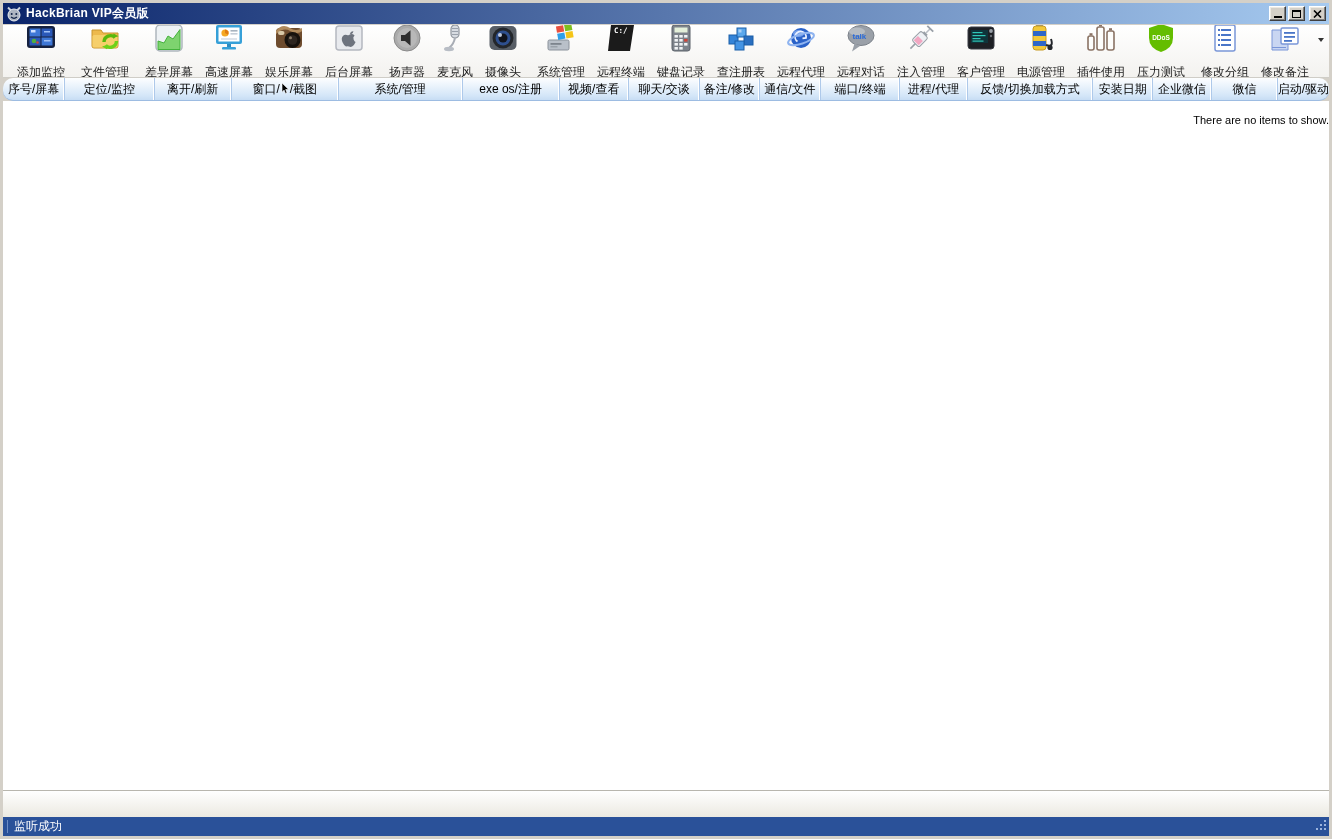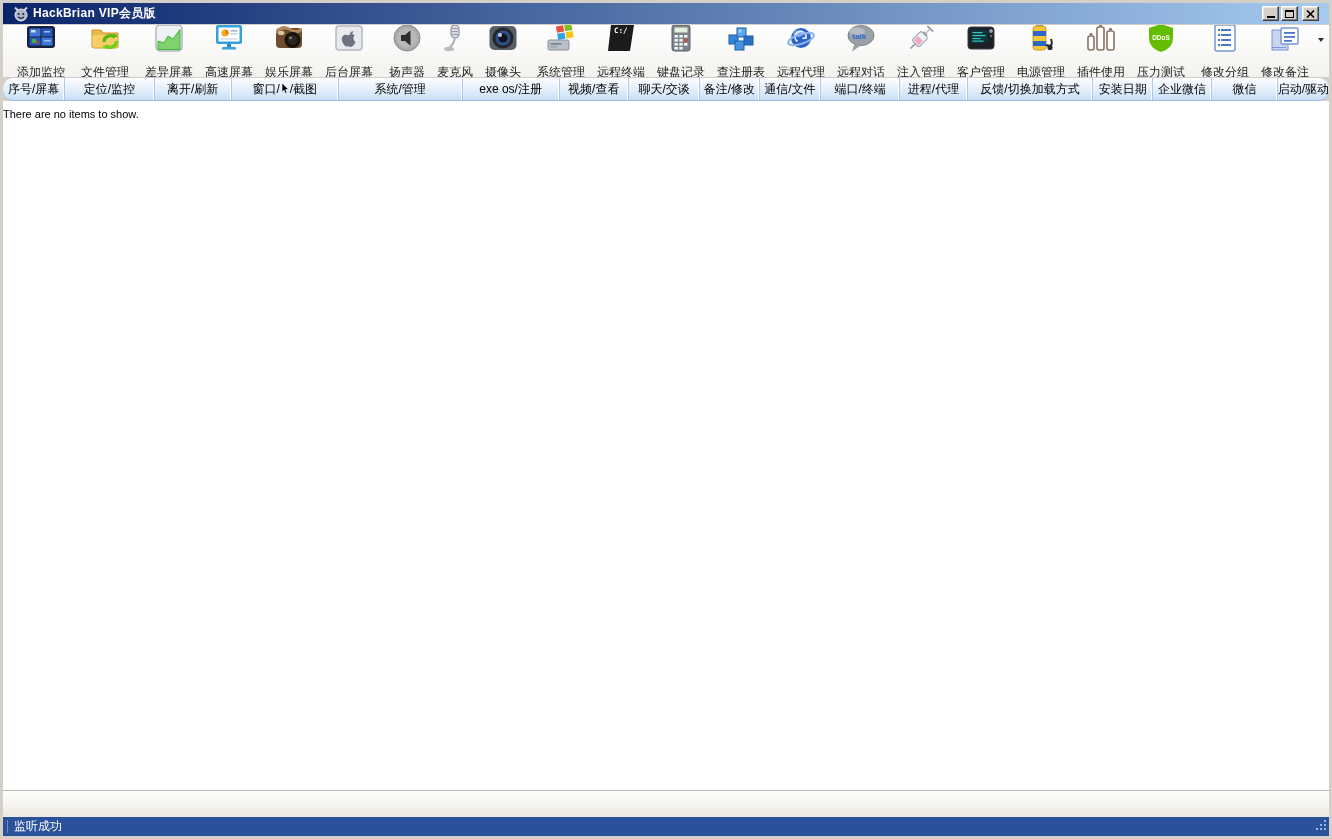--- a/index.html
+++ b/index.html
@@ -1,20 +1,20 @@
 <!DOCTYPE html>
 <html><head>
 <meta charset="utf-8">
 <style>
   * { margin:0; padding:0; box-sizing:border-box; }
   html,body { width:1332px; height:839px; font-family:"Liberation Sans","DejaVu Sans",sans-serif; }
   .window { width:1332px; height:839px; border:3px solid #d4d0c8; background:#d4d0c8; display:flex; flex-direction:column; }
 
   
-  .titlebar { height:21px; flex:0 0 21px; background:linear-gradient(to right,#0a246a,#a6caf0); display:flex; align-items:center; padding:0 10px; margin-bottom:1px; }
+  .titlebar { height:21px; flex:0 0 21px; background:linear-gradient(to right,#0a246a,#a6caf0); display:flex; align-items:center; padding:0 3px; margin-bottom:1px; }
   .titlebar .appicon { width:16px; height:16px; margin-right:4px; }
   .titlebar .title { color:#fff; font-weight:bold; font-size:12px; letter-spacing:.3px; white-space:nowrap; }
   .winbtns { margin-left:auto; display:flex; align-items:center; }
   .winbtn { width:17px; height:15px; background:#d4d0c8; border:1px solid; border-color:#fff #404040 #404040 #fff; box-shadow:inset -1px -1px 0 #808080,inset 1px 1px 0 #ece9e2; display:flex; align-items:center; justify-content:center; margin-left:2px; cursor:default; }
   .winbtn.close { margin-left:4px; }
   .g-min { width:8px; height:2px; background:#000; margin-top:7px; }
   .g-max { width:9px; height:8px; border:1px solid #000; border-top-width:2px; }
 
   
   .toolbar { flex:0 0 53px; background:linear-gradient(#ffffff,#f3f2ef); border-bottom:1px solid #cfcdc7; display:flex; align-items:center; padding:0 3px; overflow:hidden; }
@@ -27,21 +27,21 @@
   .toverflow .tri { width:0; height:0; border-top:4px solid #333; border-left:3.5px solid transparent; border-right:3.5px solid transparent; }
 
   
   .colheader { flex:0 0 23px; display:flex; background:linear-gradient(#fdfeff,#d4e6f8 80%,#c7ddf4); border-bottom:1px solid #9dbce2; font-size:12px; color:#000;border-radius:10px; }
   .hcell { height:100%; display:flex; align-items:center; justify-content:center; border-right:1px solid #aec9ea; box-shadow:inset -1px 0 0 #ffffff; white-space:nowrap; cursor:default; }
   .hcell:last-child { flex:1; border-right:none; box-shadow:none; }
   .hcell .cursor-glyph { margin:0 1px; }
 
   
   .listarea { flex:1 1 auto; background:#fff; overflow:hidden; }
-  .empty-text { text-align:left; padding-top:7px; font-size:11px; color:#000; }
+  .empty-text { text-align:right; padding-top:13px; font-size:11px; color:#000; }
 
   
   .groupstrip { flex:0 0 25px; background:linear-gradient(#fbfaf6,#d9d6c9); border-top:1px solid #99978f; display:flex; align-items:flex-start; padding-left:6px; }
   .sheet-outer { position:relative; height:22px; margin-top:-1px; min-width:72px; clip-path:polygon(0 0,100% 0,calc(100% - 9px) 100%,9px 100%); background:#8e8c84; }
   .sheet-inner { position:absolute; inset:0; clip-path:polygon(2px 0,calc(100% - 2px) 0,calc(100% - 10px) calc(100% - 1.5px),10px calc(100% - 1.5px)); background:#f7f6f2; display:flex; align-items:center; justify-content:center; font-size:12px; color:#000; padding:0 12px; }
 
   
   .bottomtabs { flex:0 0 27px; background:linear-gradient(#ffffff,#ebe9e1); border-top:1px solid #b8b6ae; display:flex; align-items:flex-start; padding-left:4px; }
   .btab-outer { position:relative; height:22px; margin-top:2px; clip-path:polygon(0 0,100% 0,calc(100% - 9px) 100%,9px 100%); background:#9a988f; cursor:default; }
   .btab-outer + .btab-outer { margin-left:-8px; }

